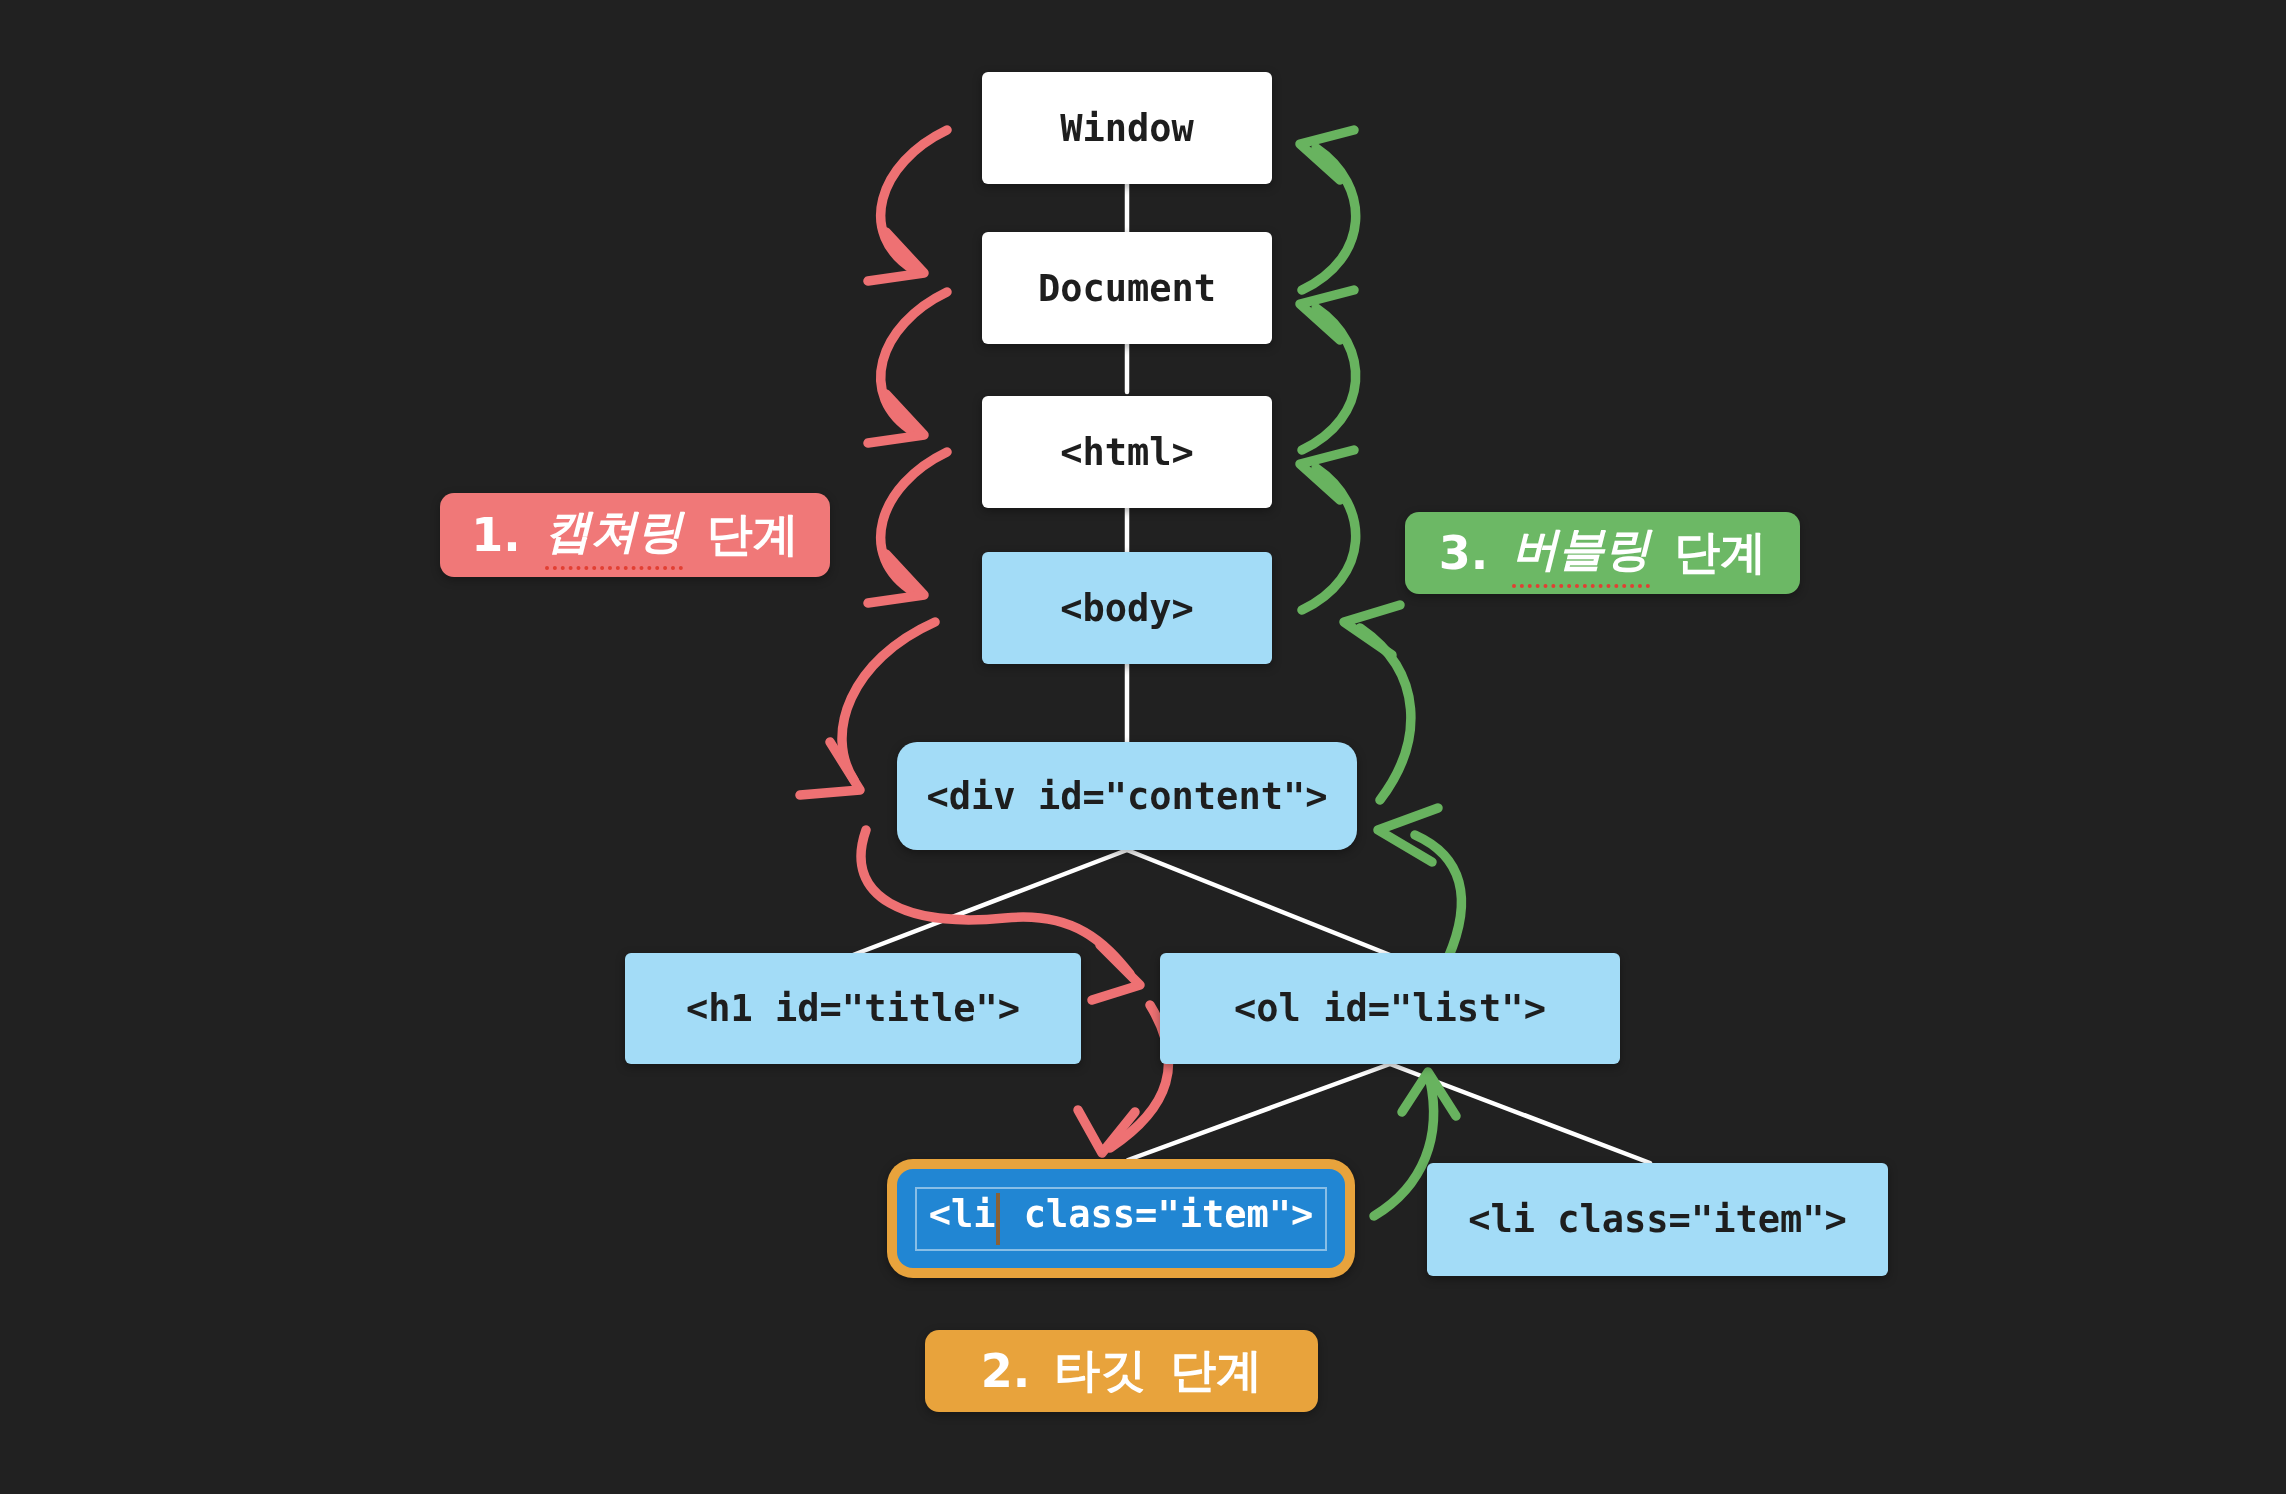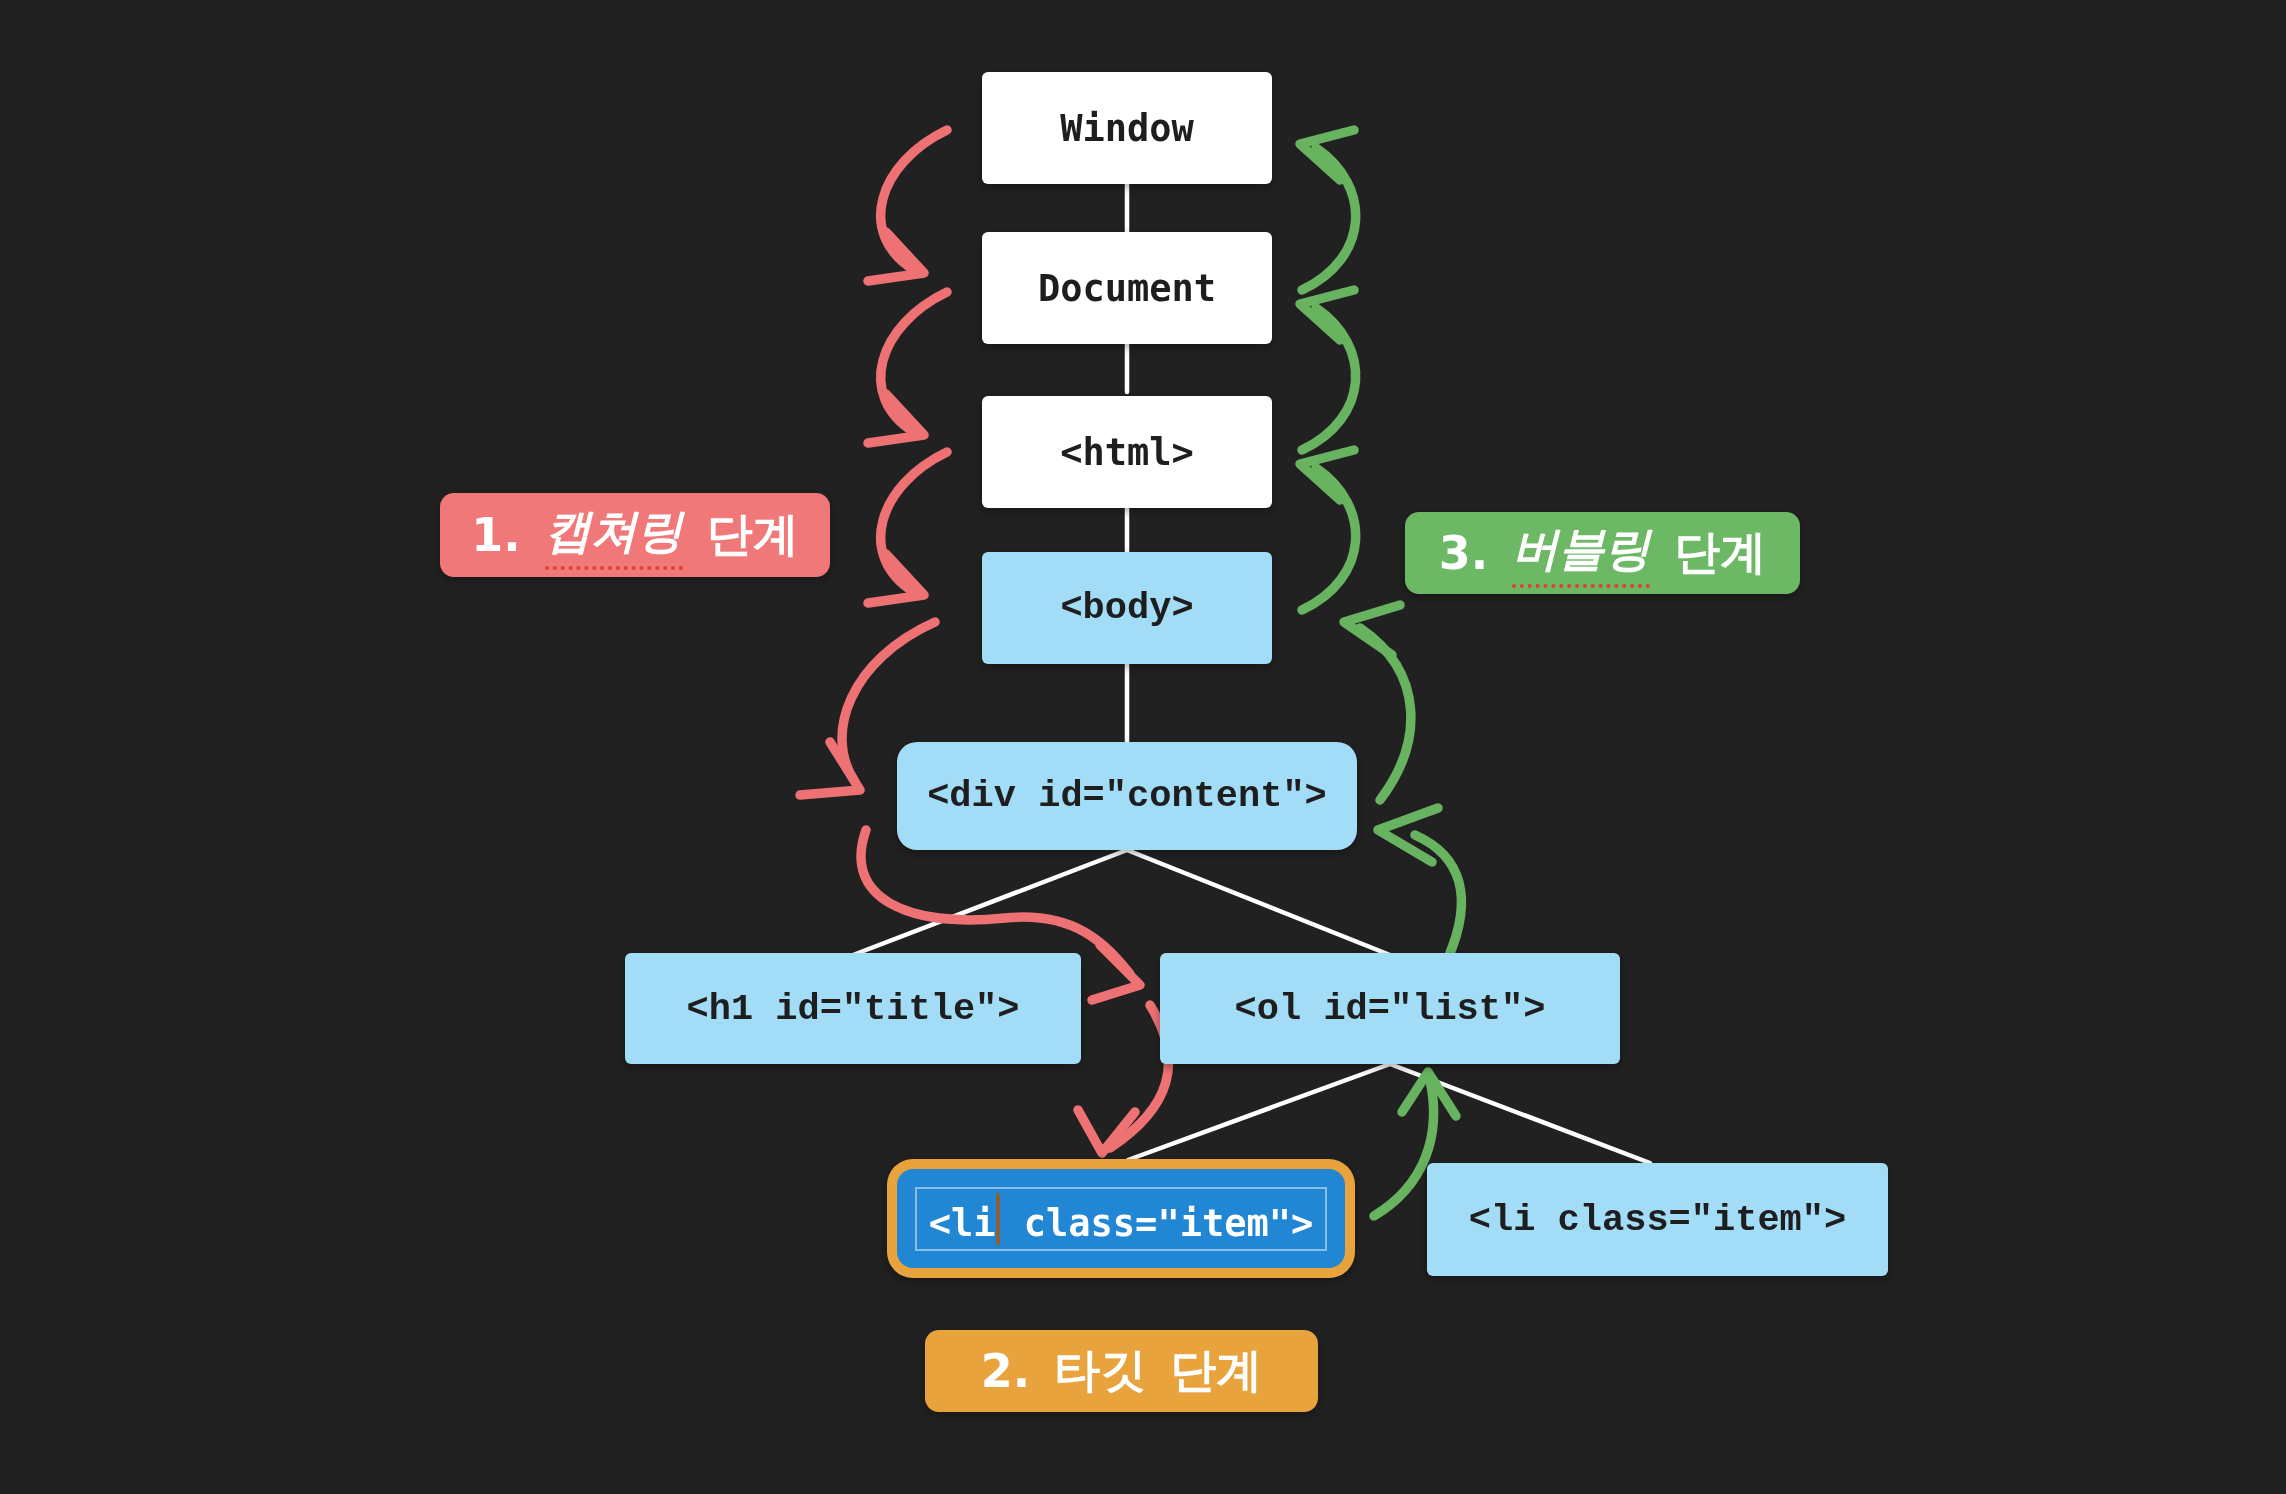--- a/index.html
+++ b/index.html
@@ -29,21 +29,21 @@
     align-items: center;
     justify-content: center;
     border-radius: 6px;
     font-weight: bold;
     font-size: 37px;
     color: #1e1e1e;
     box-shadow: 0 3px 10px rgba(0,0,0,0.35);
     white-space: pre;
   }
   .node.white { background: #ffffff; }
-  .node.blue  { background: #a3dcf7; font-family: Liberation Mono, monospace; }
+  .node.blue  { background: #a3dcf7; }
   .target-outer {
     position: absolute;
     z-index: 2;
     background: #e8a33c;
     border-radius: 26px;
     padding: 10px;
     box-sizing: border-box;
     box-shadow: 0 3px 10px rgba(0,0,0,0.35);
   }
   .target-inner {
@@ -52,21 +52,21 @@
     background: #2186d3;
     border-radius: 16px;
     display: flex;
     align-items: center;
     justify-content: center;
   }
   .selection-rect {
     border: 2px solid rgba(222, 236, 246, 0.55);
     padding: 4px 12px;
     display: flex;
-    align-items: flex-end;
+    align-items: flex-start;
     font-weight: bold;
     font-size: 37px;
     color: #ffffff;
     white-space: pre;
   }
   .text-cursor {
     display: inline-block;
     width: 4px;
     height: 52px;
     background: #8a6137;

